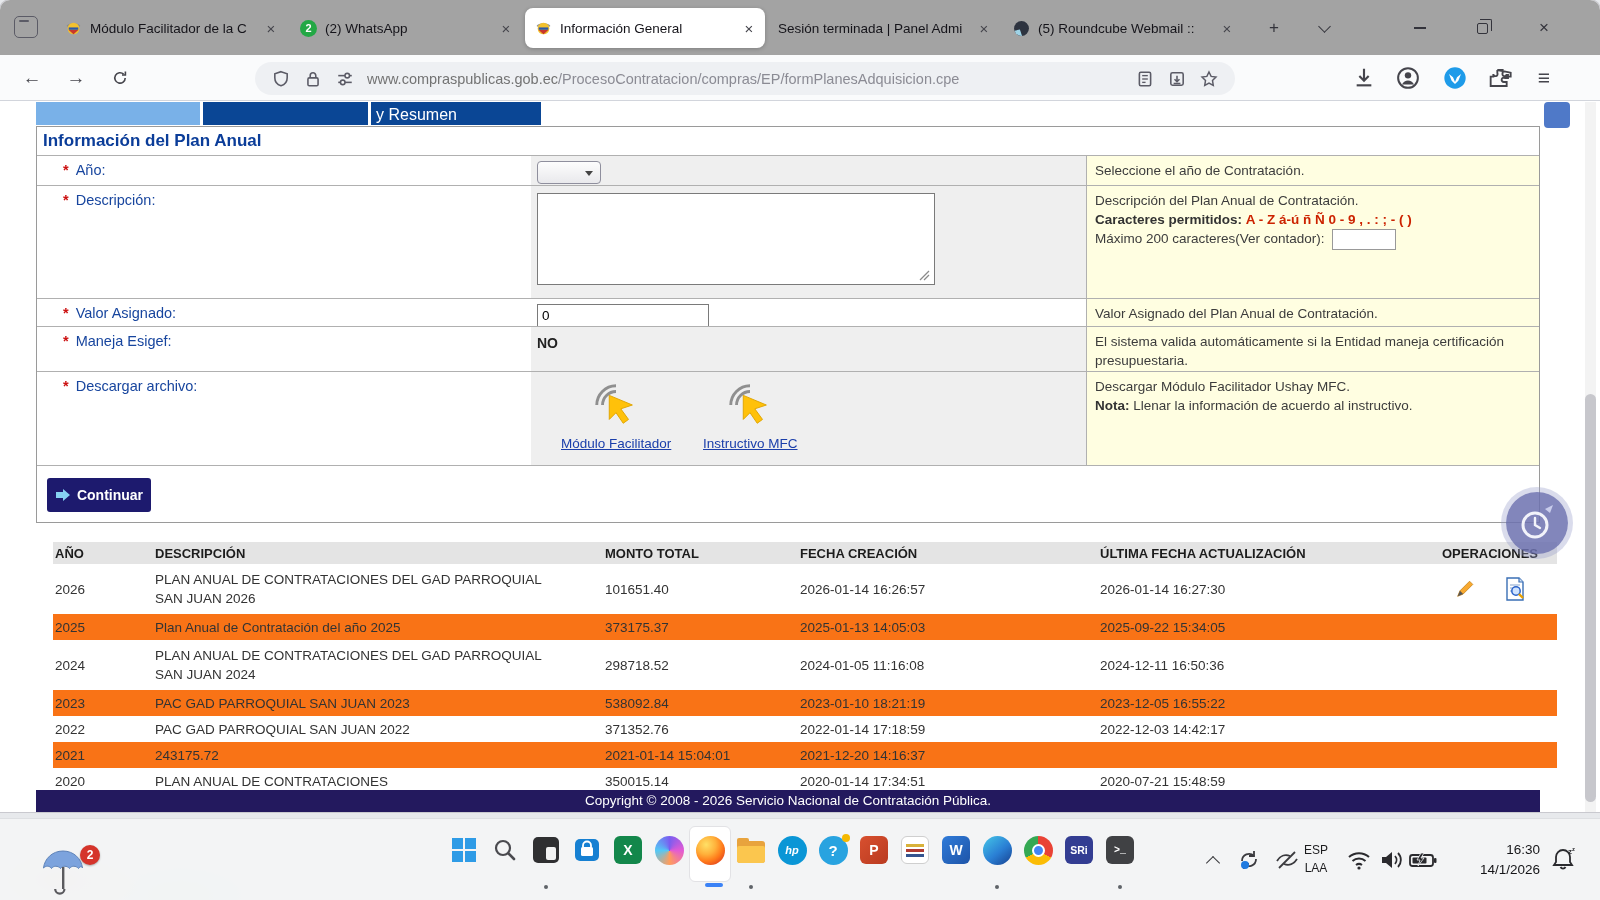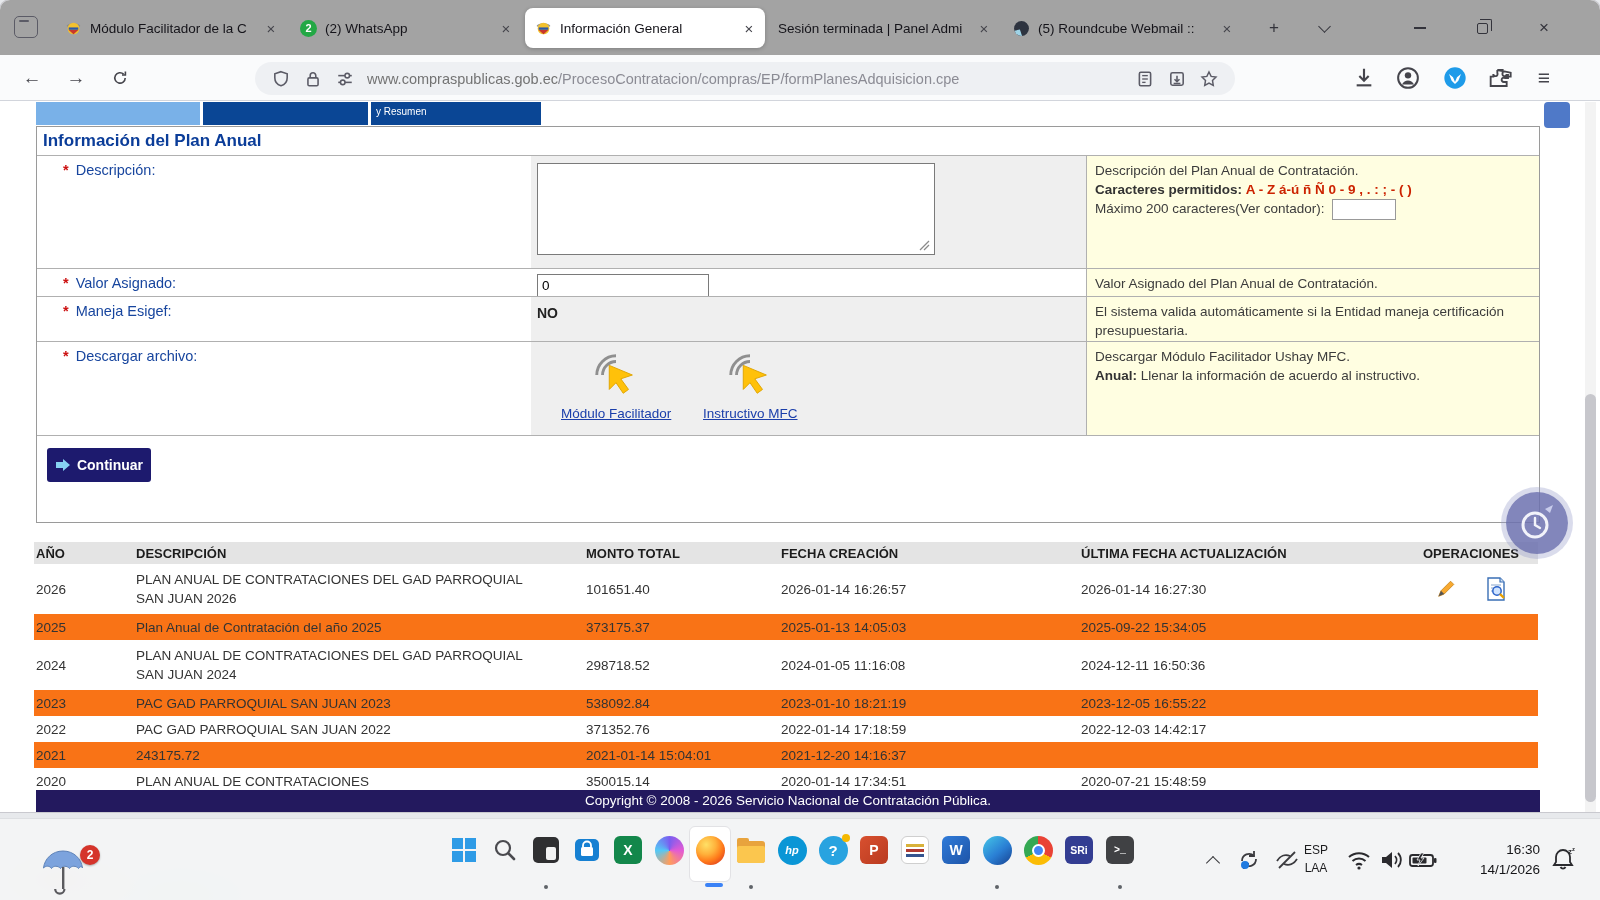--- a/index.html
+++ b/index.html
@@ -38,21 +38,21 @@
     font-size:19px;color:#45454c;border-radius:6px;}
   .urlbar{position:absolute;left:255px;top:7px;width:980px;height:33px;background:#eef0f3;border-radius:17px;
     display:flex;align-items:center;padding:0 10px;}
   .uico{width:18px;height:18px;margin:0 7px;flex:0 0 auto;}
   .urltext{font-size:14.5px;margin-left:6px;white-space:nowrap;overflow:hidden;flex:1;}
   .urltext .host{color:#737373;}
   .urltext .path{color:#8b8b94;}
   .toolico{position:absolute;top:11px;width:24px;height:24px;}
   
   .page{position:absolute;left:0;top:102px;width:1600px;height:710px;background:#fff;overflow:hidden;}
-  .sectab{position:absolute;top:0;height:23px;color:#fff;font-size:10px;padding:4px 0 12px 5px;}
+  .sectab{position:absolute;top:0;height:23px;color:#fff;font-size:16px;padding:4px 0 12px 5px;}
   .st-light{left:36px;width:164px;background:#79b1e8;}
   .st-dark1{left:203px;width:165px;background:#0a4695;}
   .st-dark2{left:371px;width:170px;background:#0a4695;}
   .formbox{position:absolute;left:36px;top:24px;width:1504px;height:397px;border:1px solid #9a9a9a;background:#fff;}
   .ftitle{height:28px;color:#0b3d99;font-weight:bold;font-size:17px;padding:4px 0 0 6px;}
   .frow{position:relative;border-top:1px solid #b0b0b0;}
   .r-anio{height:30px;}.r-desc{height:113px;}.r-valor{height:28px;}.r-esigef{height:45px;}.r-desc2{height:94px;}.r-btn{height:68px;border-top:1px solid #b0b0b0;}
   .fl{position:absolute;left:0;top:0;bottom:0;width:494px;padding:6px 0 0 26px;font-size:14.5px;color:#17459e;}
   .req{color:#cc1111;font-weight:bold;margin-right:7px;}
   .fm{position:absolute;left:494px;top:0;bottom:0;width:555px;background:#efefef;padding:4px 0 0 6px;}
@@ -69,21 +69,21 @@
   .redchars{color:#cc2200;font-weight:bold;}
   .blab{font-weight:bold;color:#333;}
   .cntin{width:64px;height:21px;border:1px solid #999;vertical-align:middle;margin-left:4px;}
   .dlgroup{position:absolute;top:8px;text-align:center;}
   .dl1{left:30px;}.dl2{left:172px;}
   .dllink{display:block;margin-top:2px;font-size:13.5px;color:#1a3eaa;text-decoration:underline;}
   .cbtn{position:absolute;left:10px;top:12px;width:104px;height:34px;background:#1d1a6e;border-radius:3px;
     display:flex;align-items:center;justify-content:center;color:#fff;font-weight:bold;font-size:14px;cursor:pointer;}
   .cbtn svg{margin-right:6px;}
   
-  .dtable{position:absolute;left:34px;top:440px;width:1504px;font-size:13.5px;color:#333;}
+  .dtable{position:absolute;left:53px;top:440px;width:1504px;font-size:13.5px;color:#333;}
   .thead,.trow{display:grid;grid-template-columns:100px 450px 195px 300px 325px 134px;align-items:center;}
   .thead{background:#e4e4e4;font-weight:bold;font-size:13px;color:#1c1c1c;height:22px;}
   .thead>div{padding:0 2px;}
   .trow{min-height:26px;}
   .trow.tall{min-height:50px;}
   .trow.alt{background:#f97316;}
   .trow>div{padding:2px 2px;}
   .desccell{max-width:415px;line-height:19px;}
   .opcell{display:flex;gap:28px;justify-content:center;align-items:center;}
   .pfooter{position:absolute;left:36px;top:688px;width:1504px;height:22px;background:#23195e;color:#fff;
@@ -256,20 +256,29 @@
   </div>
 
   <div class="page">
     <div class="sectab st-light"></div>
     <div class="sectab st-dark1"></div>
     <div class="sectab st-dark2">y Resumen</div>
 
     <div class="formbox">
       <div class="ftitle">Información del Plan Anual</div>
 
+      <div class="frow r-anio">
+        <div class="fl"><span class="req">*</span><span>Año:</span></div>
+        <div class="fm">
+            <div class="selbox">
+              <span class="tri"></span>
+            </div>
+          </div>
+        <div class="fh">Seleccione el año de Contratación.</div>
+      </div>
 
       <div class="frow r-desc">
         <div class="fl"><span class="req">*</span><span>Descripción:</span></div>
         <div class="fm" style="position:absolute;">
           <textarea class="descta" value="" style=""></textarea>
           <svg class="grip" width="11" height="11">
               <line x1="1" y1="10" x2="10" y2="1" stroke="#8a8a8a" stroke-width="1.3"></line>
               <line x1="5" y1="10" x2="10" y2="5" stroke="#8a8a8a" stroke-width="1.3"></line>
             </svg>
         </div>
@@ -311,21 +320,21 @@
             <svg width="52" height="50" viewBox="0 0 52 52">
                 <path d="M6 26A20 20 0 0 1 26 6" stroke="#8f8f8f" stroke-width="3" fill="none"></path>
                 <path d="M12 26A14 14 0 0 1 26 12" stroke="#8f8f8f" stroke-width="3" fill="none"></path>
                 <path d="M19 16 L43 26 L31 30 L39 41 L33.5 45 L26 34 L19 41 Z" fill="#ffc10a" stroke="#e0a400" stroke-width="1"></path>
               </svg>
             <a class="dllink">Instructivo MFC</a>
           </div>
         </div>
         <div class="fh">
           <span>Descargar Módulo Facilitador Ushay MFC.</span><br>
-          <span class="blab">Anual:</span>
+          <span class="blab">Nota:</span>
           <span>Llenar la información de acuerdo al instructivo.</span>
         </div>
       </div>
 
       <div class="r-btn" style="position:relative;">
         <div class="cbtn">
           <svg width="16" height="14" viewBox="0 0 16 14">
               <path d="M1 4h7V1l7 6-7 6v-3H1z" fill="#86d2f2"></path>
             </svg>
           <span>Continuar</span>

